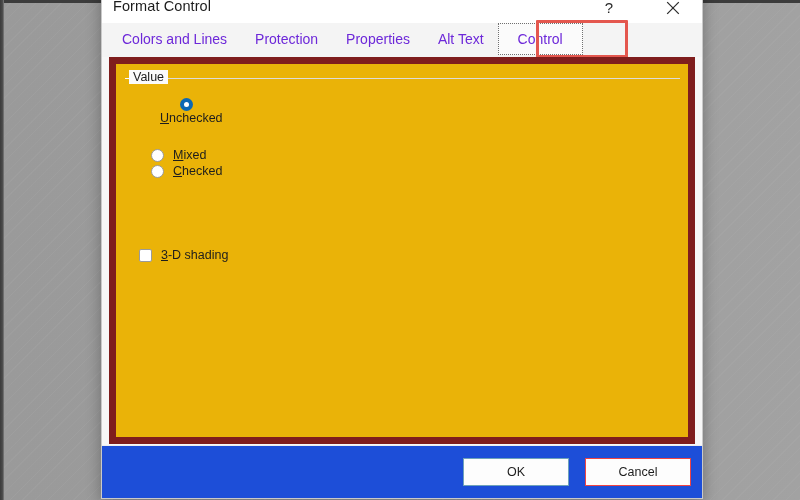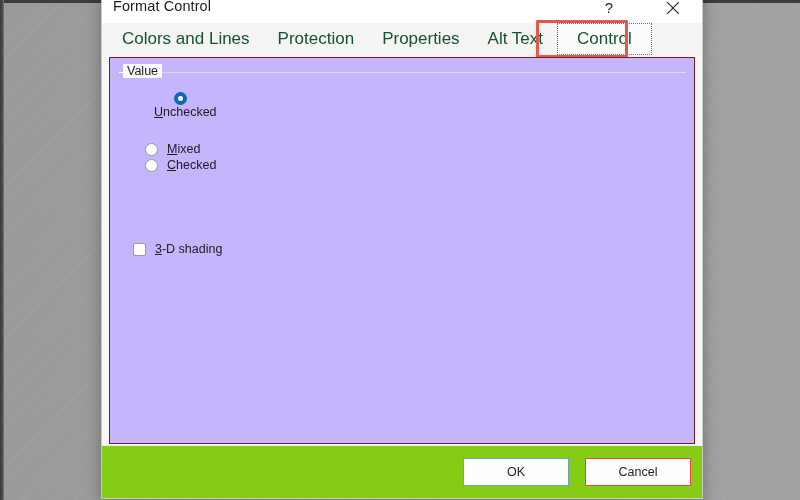--- a/index.html
+++ b/index.html
@@ -99,22 +99,22 @@
     background: #f4f4f4;
     display: flex;
     align-items: flex-start;
     padding-left: 6px;
     box-sizing: border-box;
   }
   .tab {
     height: 32px;
     line-height: 32px;
     padding: 0 14px;
-    font-size: 17px;
-    color: #14532d;
+    font-size: 14px;
+    color: #6d28d9;
     background: transparent;
     white-space: nowrap;
     box-sizing: border-box;
     text-align: center;
   }
   .tab.selected {
     background: #fbfbfb;
     border: 1px dotted #707070;
     line-height: 30px;
     padding: 0 19px;
@@ -132,22 +132,22 @@
     border-radius: 1px;
     box-sizing: border-box;
     pointer-events: none;
   }
 
   
   #tabpage {
     position: relative;
     margin: 0 7px;
     height: 387px;
-    background: #c4b5fd;
-    border: 1px solid #7f1d1d;
+    background: #eab308;
+    border: 7px solid #7f1d1d;
     box-sizing: border-box;
   }
 
   
   #value-group {
     position: absolute;
     left: 9px;
     top: 4px;
     right: 8px;
     height: 360px;
@@ -298,21 +298,21 @@
     white-space: nowrap;
   }
 
   
   #footer {
     position: absolute;
     left: 0;
     right: 0;
     bottom: 0;
     height: 53px;
-    background: #84cc16;
+    background: #1d4ed8;
     border-top: 1px solid #ededed;
     display: flex;
     align-items: center;
     justify-content: flex-end;
     padding-right: 11px;
     box-sizing: border-box;
   }
   .dlg-btn {
     width: 106px;
     height: 28px;

